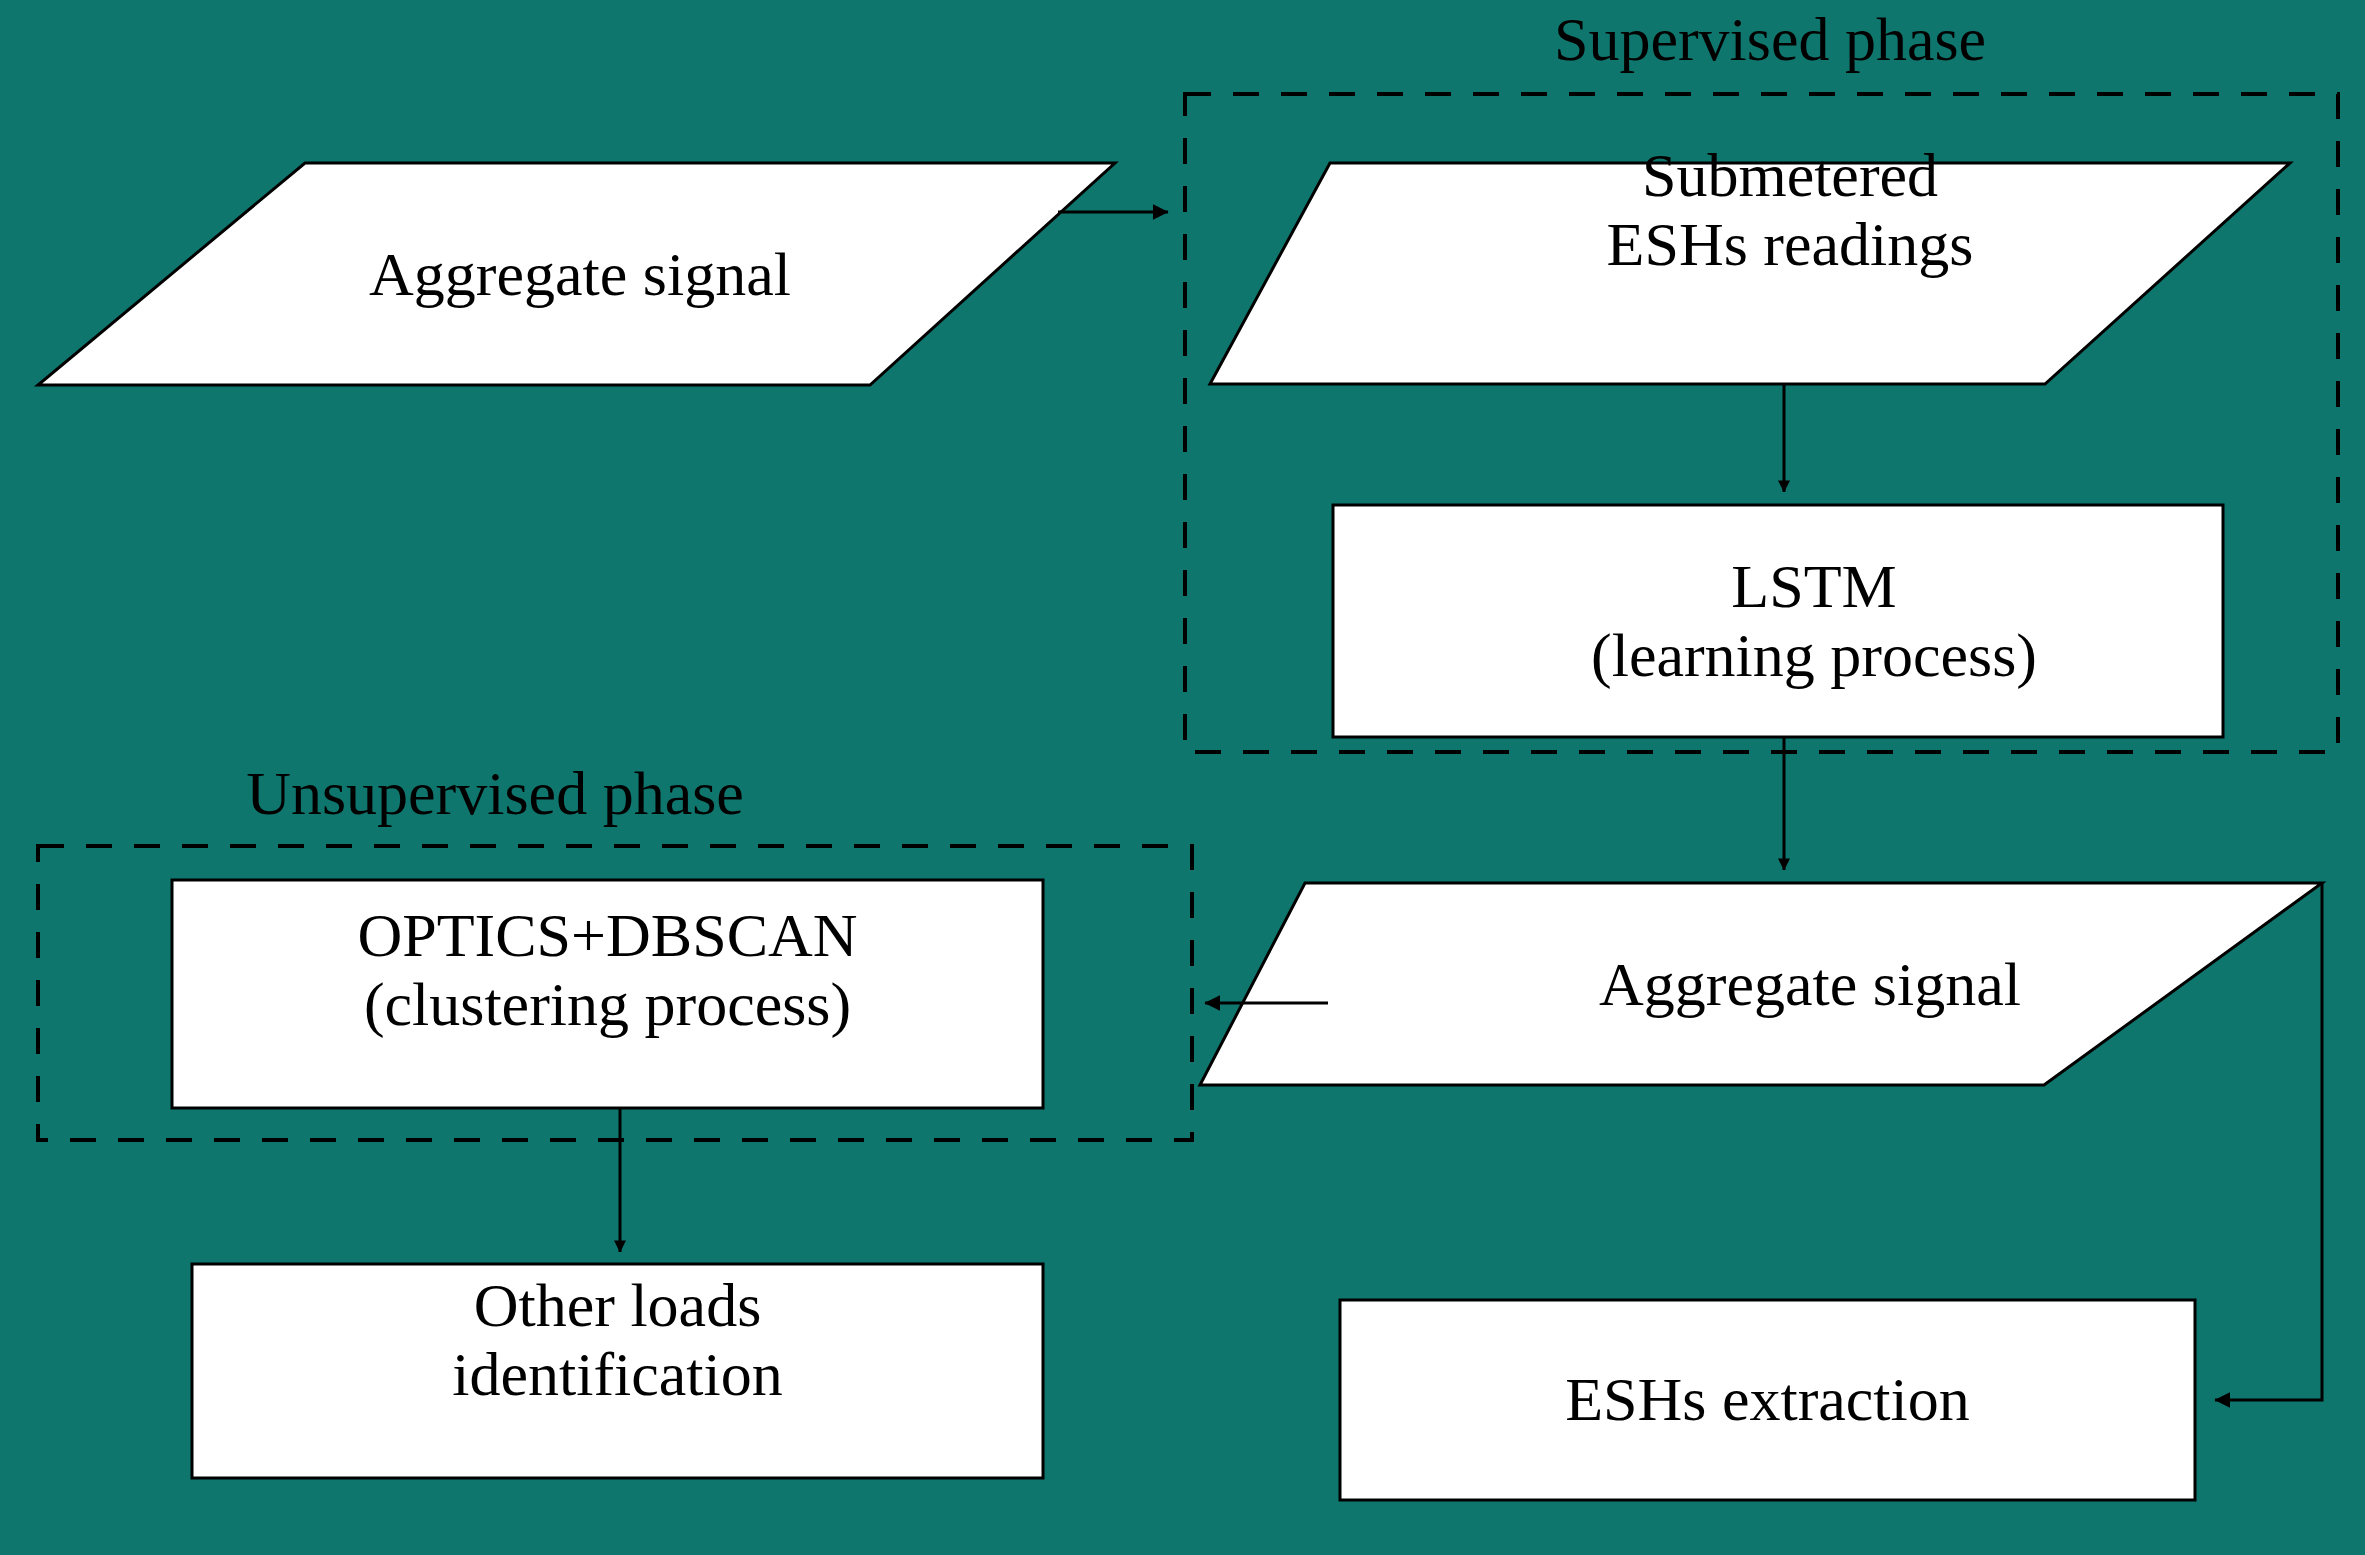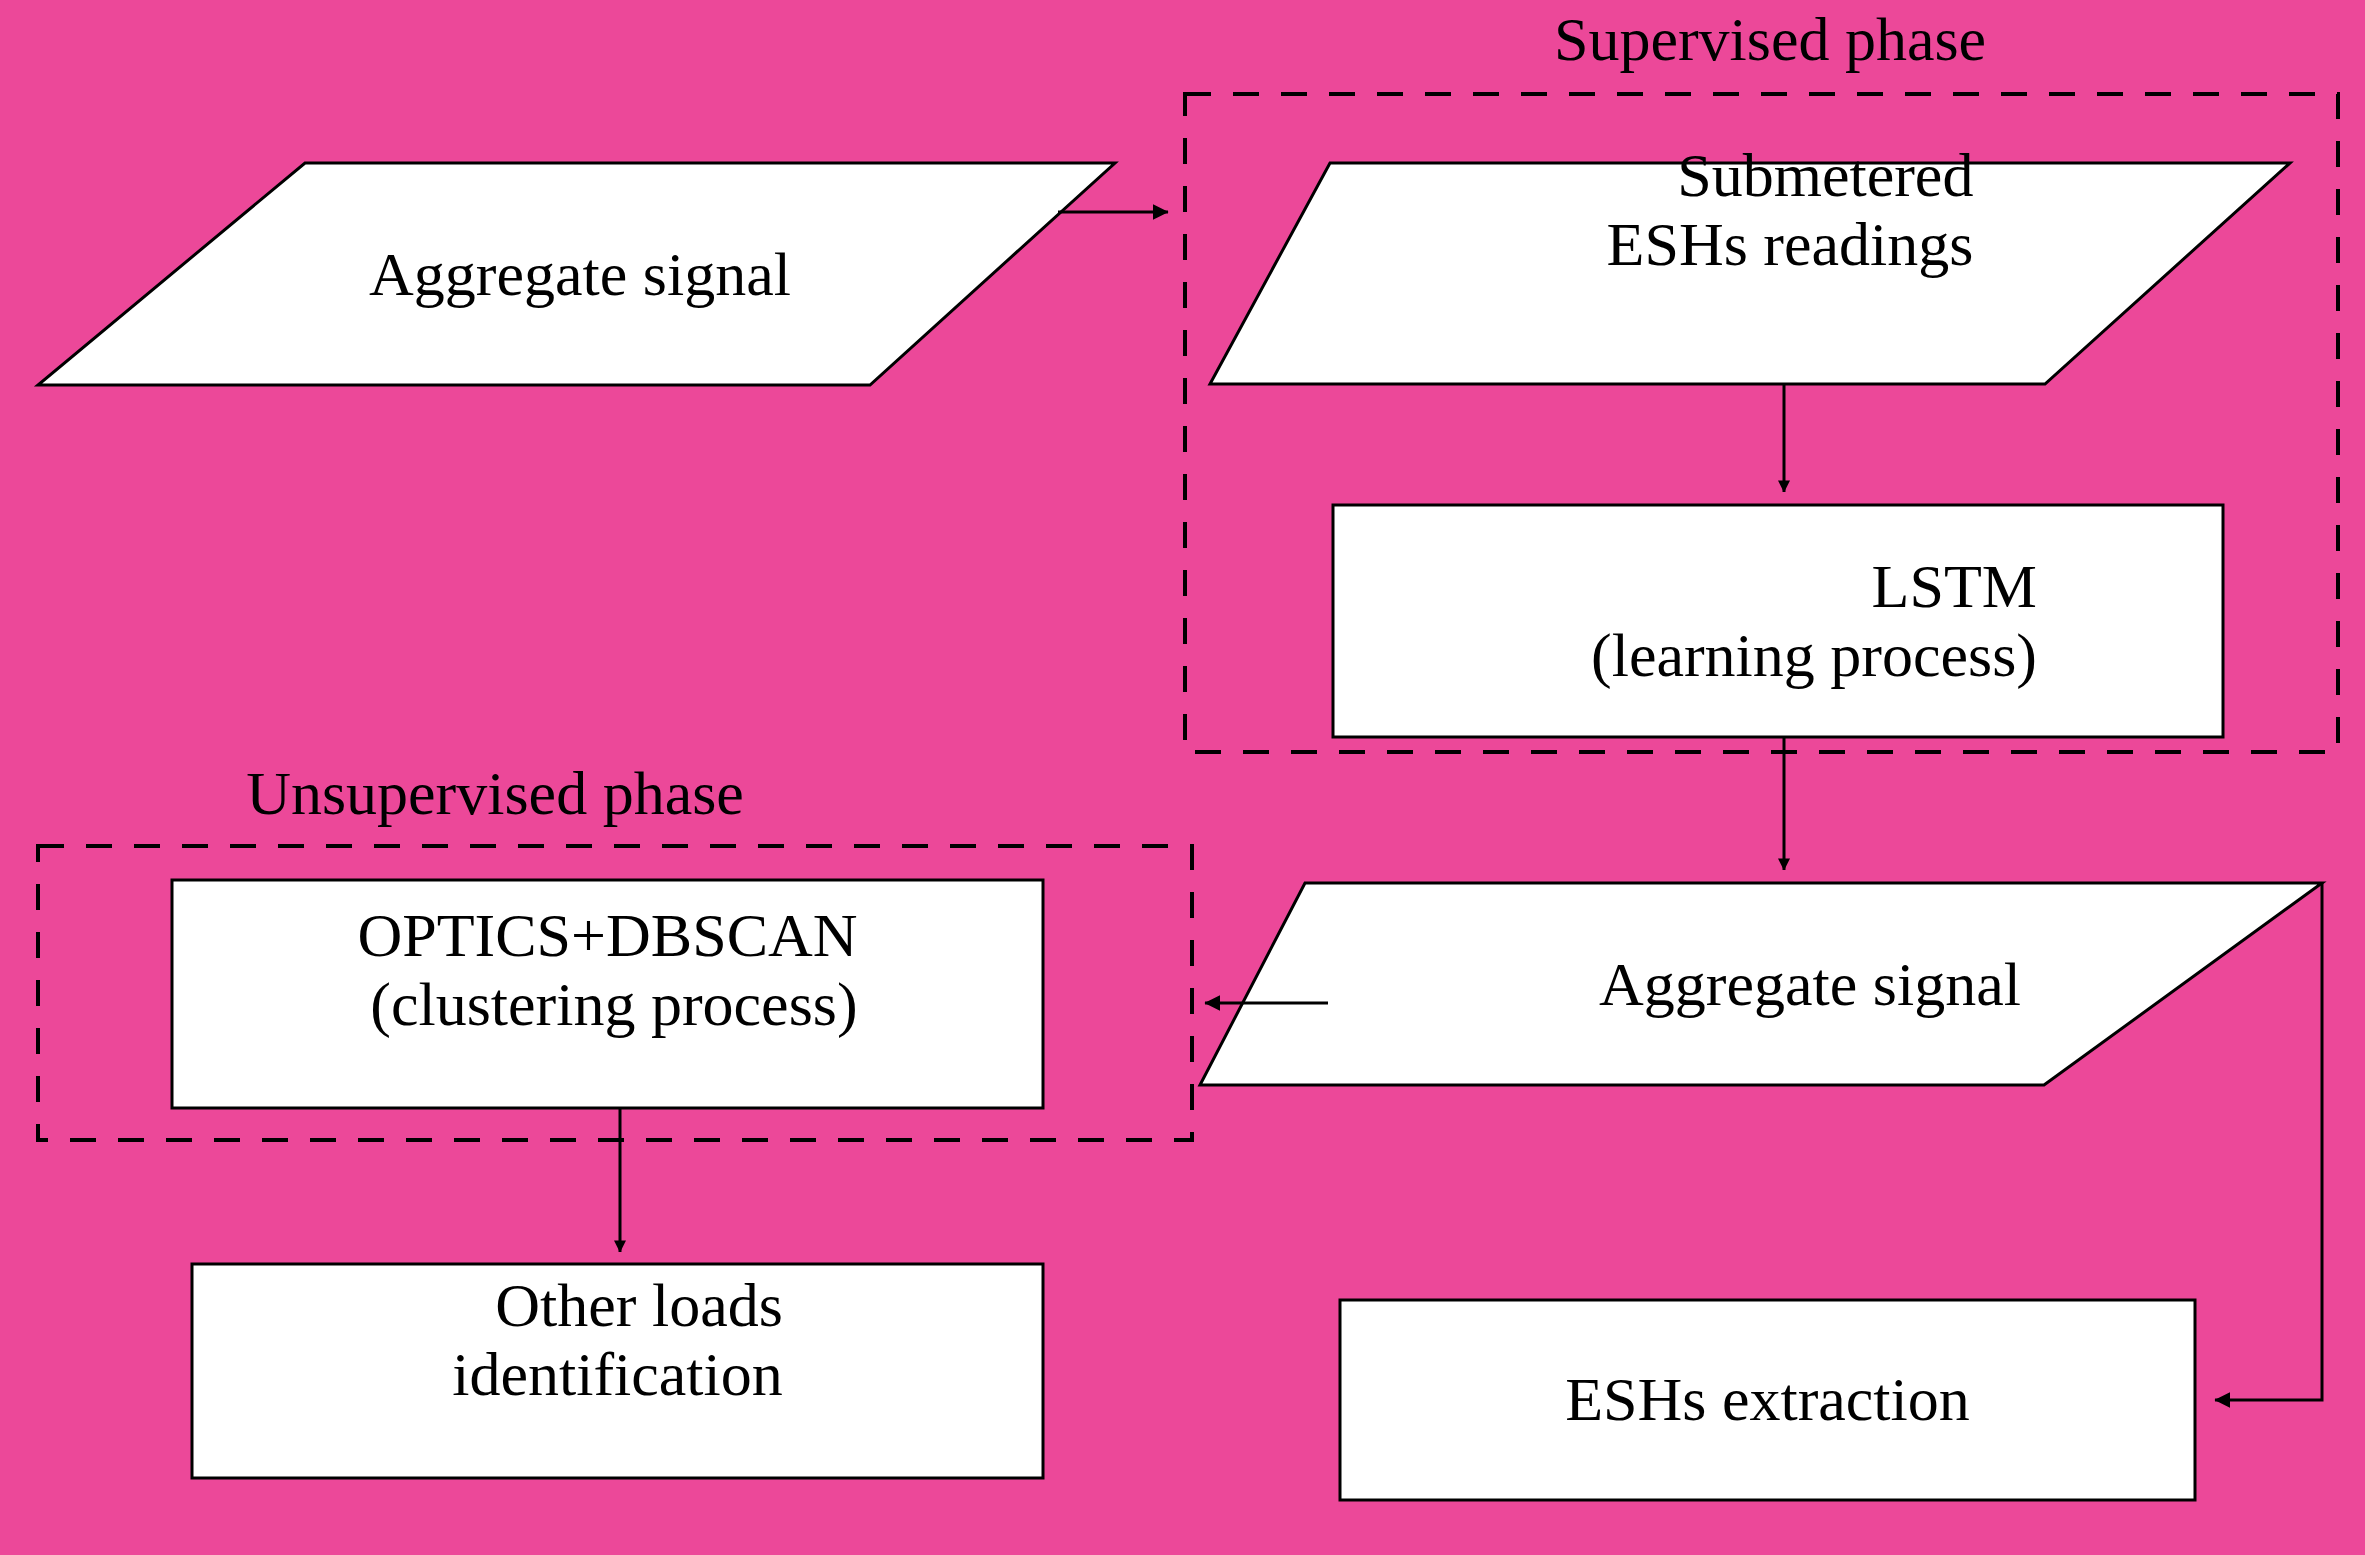--- a/index.html
+++ b/index.html
@@ -4,37 +4,37 @@
 <style>
   html, body {
     margin: 0;
     padding: 0;
     background: #ffffff;
   }
   #canvas {
     position: relative;
     width: 2365px;
     height: 1555px;
-    background: #ec4899;
+    background: #0f766e;
     overflow: hidden;
     font-family: "Liberation Serif", "DejaVu Serif", serif;
   }
   svg.layer {
     position: absolute;
     left: 0;
     top: 0;
     width: 2365px;
     height: 1555px;
   }
   .node-label {
     position: absolute;
     display: flex;
     align-items: center;
     justify-content: center;
-    text-align: right;
+    text-align: center;
     color: #000000;
     font-family: "Liberation Serif", "DejaVu Serif", serif;
     font-size: 62px;
     line-height: 1.12;
     white-space: pre-line;
     pointer-events: none;
   }
   .phase-caption {
     position: absolute;
     color: #000000;

